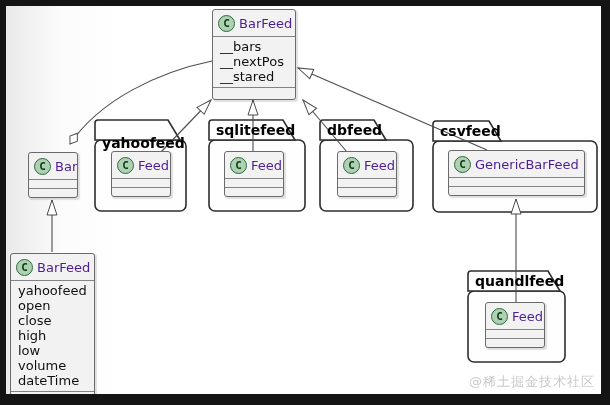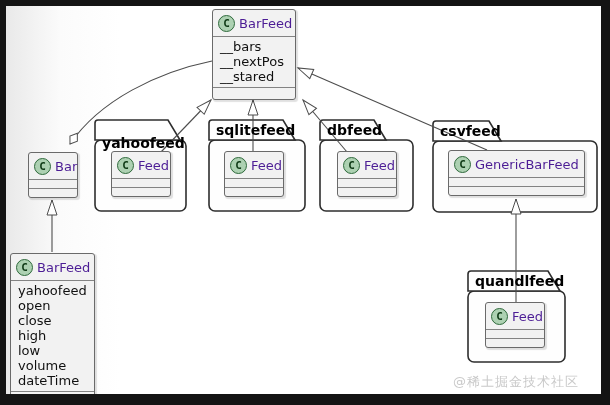--- a/index.html
+++ b/index.html
@@ -28,21 +28,21 @@
   }
   .cls-name{font-size:13px;color:#4c1d95;white-space:nowrap;}
   .cls-attrs{border-top:1px solid #838383;padding:2px 1px 3px 7px;}
   .attr-row{font-size:13px;line-height:15px;color:#101010;white-space:nowrap;}
   .cls-sec{border-top:1px solid #838383;height:8px;}
   .cls-sec.tall{height:11px;}
   .cls-sec.short{height:5px;}
 
   .pkg-label{position:absolute;font-weight:bold;font-size:14px;color:#000;white-space:nowrap;}
 
-  .watermark{position:absolute;right:31px;bottom:14px;font-size:13px;color:#c9c9c9;letter-spacing:1px;}
+  .watermark{position:absolute;right:15px;bottom:14px;font-size:13px;color:#c9c9c9;letter-spacing:1px;}
 </style>
 </head>
 <body>
 
 <div class="stage">
 
   <svg class="edges" viewBox="0 0 610 405">
     <defs>
       <marker id="tri" markerWidth="18" markerHeight="14" refX="16" refY="6" orient="auto" markerUnits="userSpaceOnUse">
         <path d="M1,1 L16,6 L1,11 Z" fill="#ffffff" stroke="#4d4d4d" stroke-width="1"></path>

